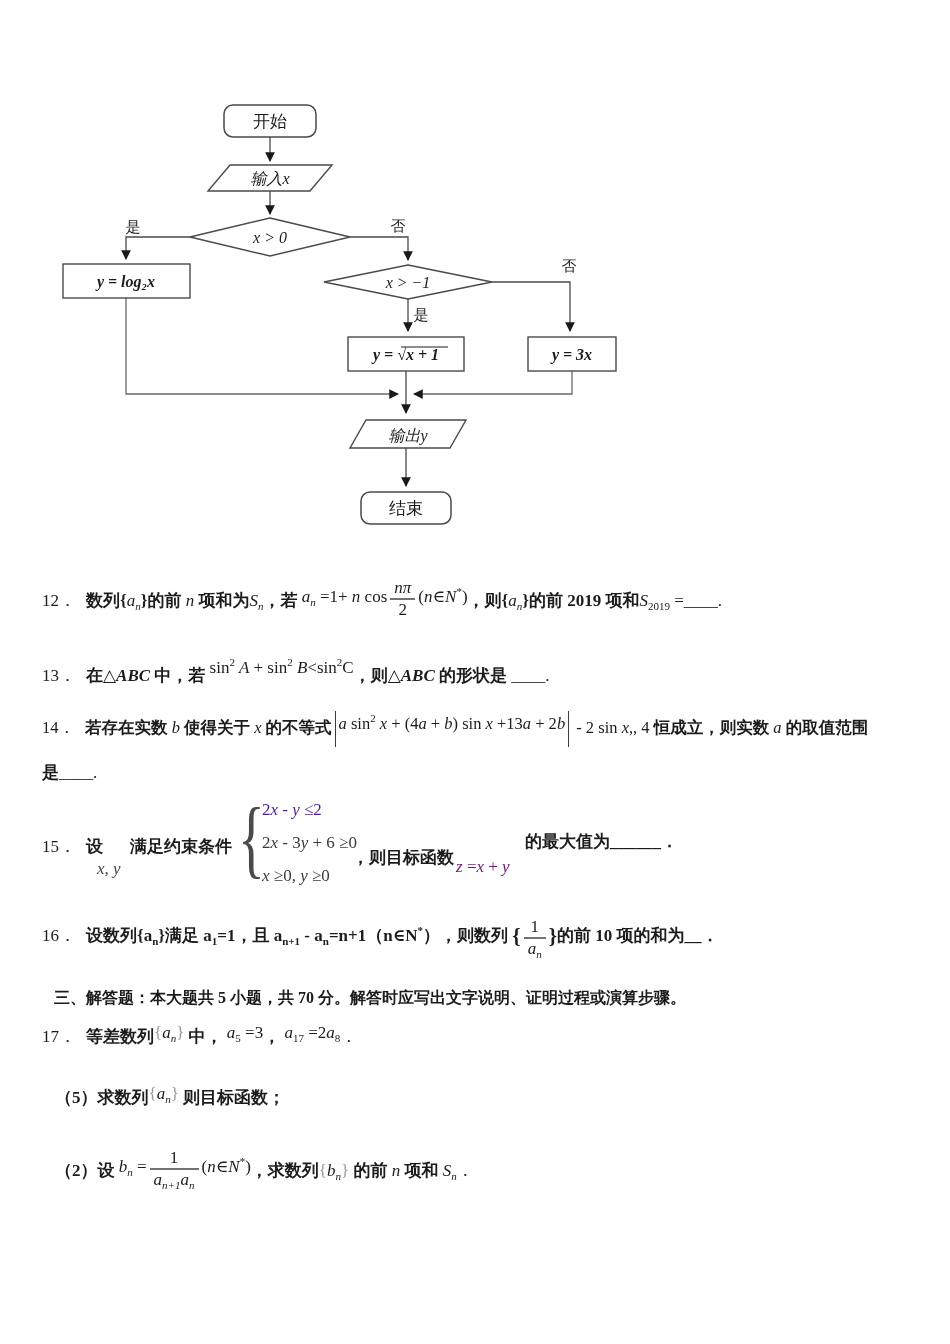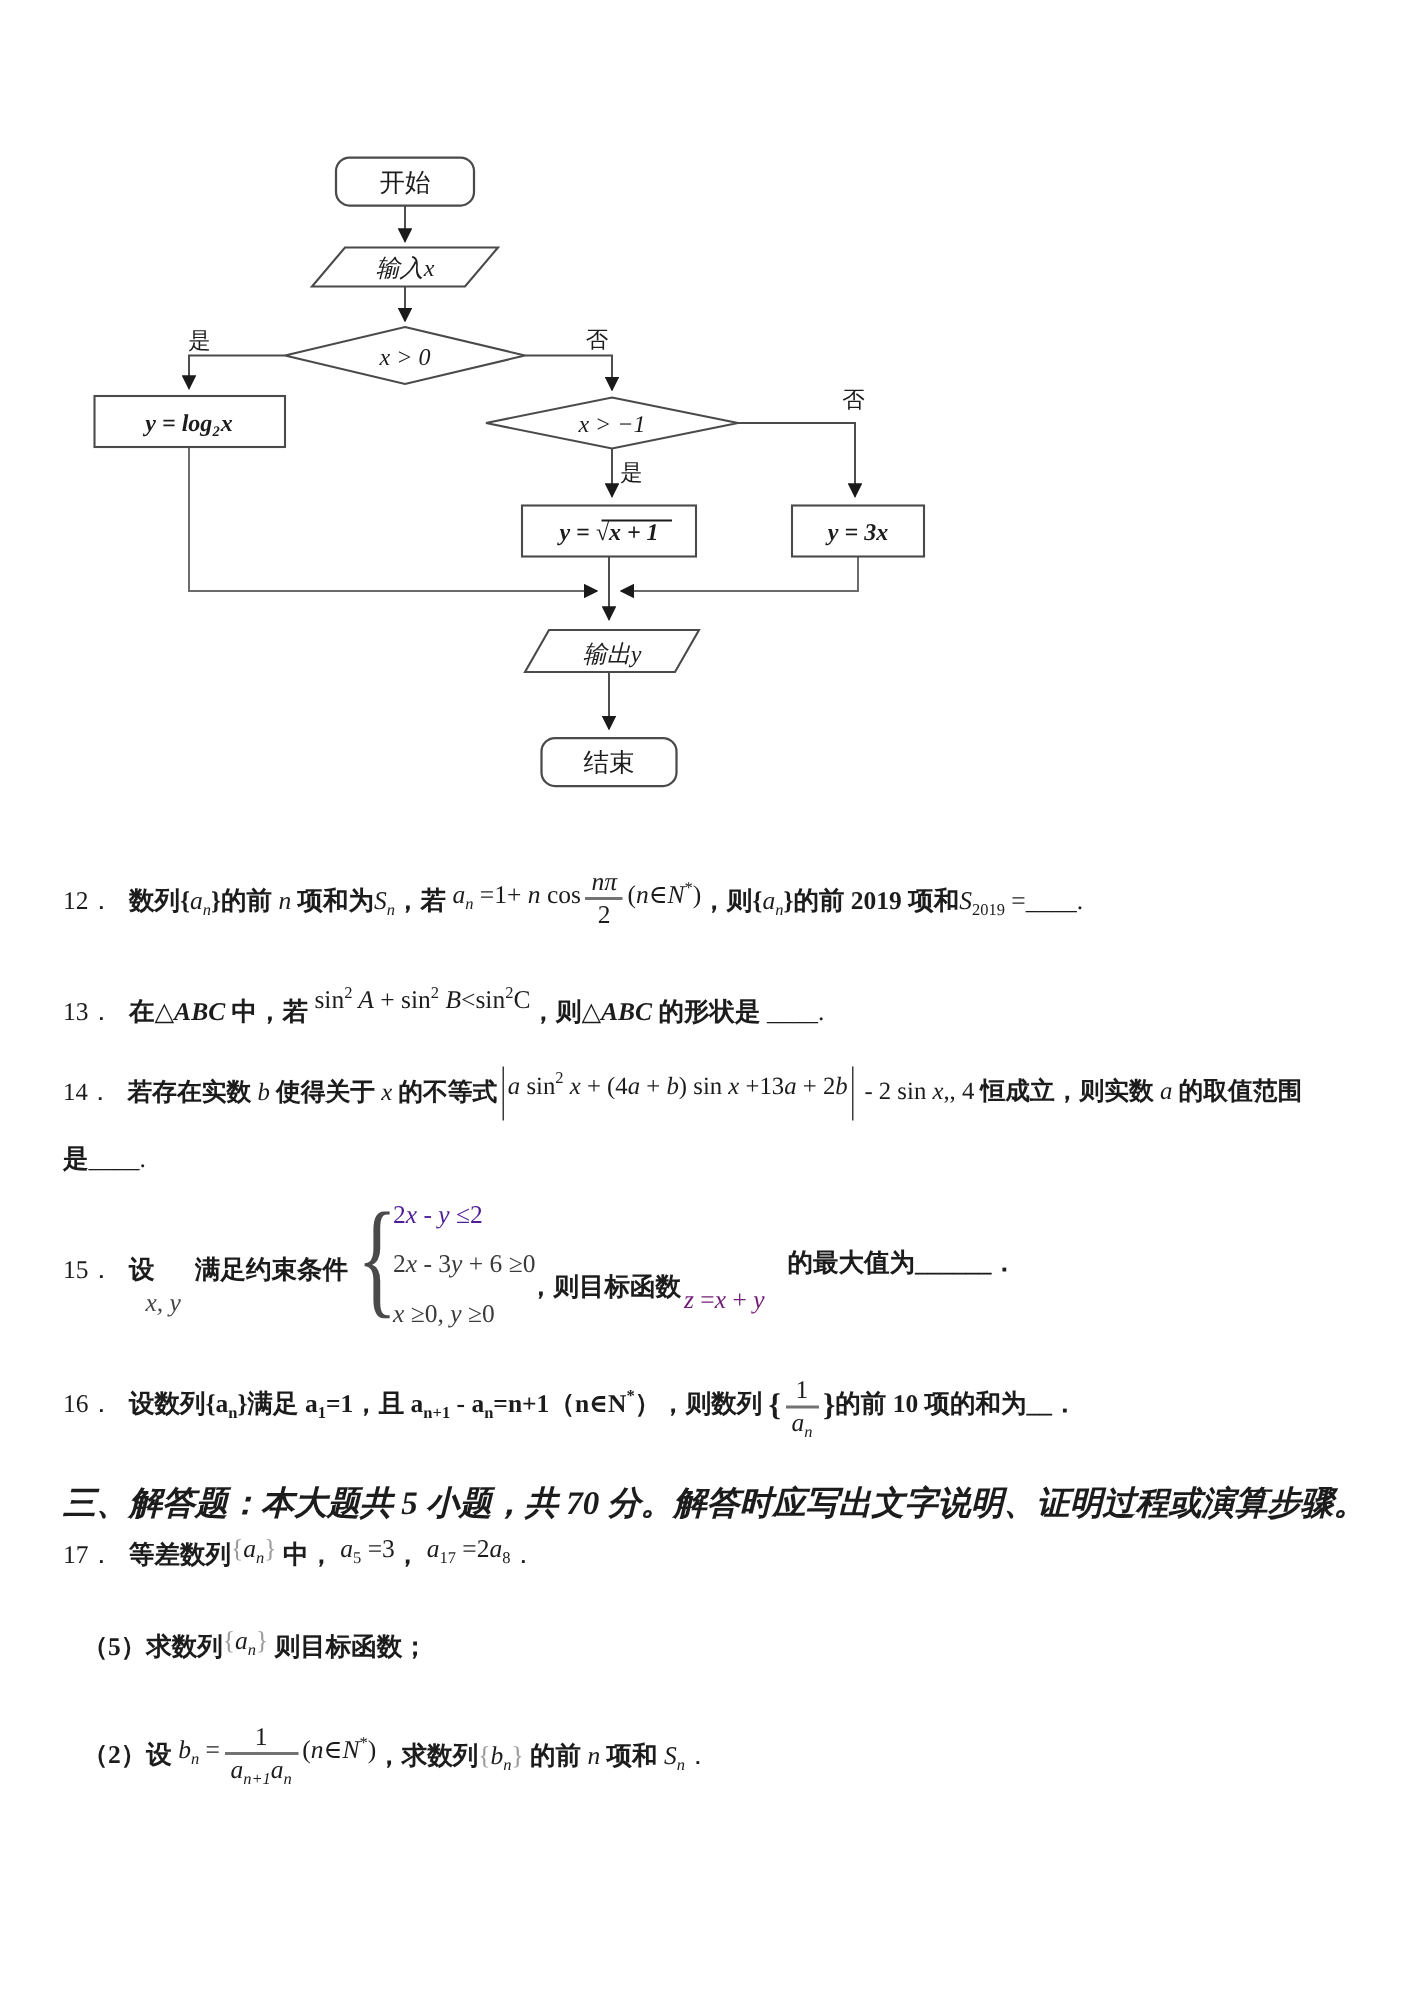--- a/index.html
+++ b/index.html
@@ -109,21 +109,21 @@
   <span class="abs" style="left:262px;top:71px;color:#3a3a3a;"><span class="m">x</span><span class="r"> ≥0, </span><span class="m">y</span><span class="r"> ≥0</span></span>
   <span class="abs" style="left:352px;top:40px;margin-top:11px;"><span class="z">，则目标函数</span></span>
   <span class="abs" style="left:456px;top:62px;color:#701a75;"><span class="m">z</span><span class="r"> =</span><span class="m">x</span><span class="r"> + </span><span class="m">y</span></span>
   <span class="abs" style="left:525px;top:35px;"><span class="z">的最大值为</span><span class="z">______</span><span class="z">．</span></span>
 </div>
 
 <div class="line" style="left:42px;top:917px;">
   <span><span class="r qn">16．</span><span class="z">设数列{</span><span class="z">a</span><span class="z sub">n</span><span class="z">}满足 </span><span class="z">a</span><span class="z sub">1</span><span class="z">=1，且 </span><span class="z">a</span><span class="z sub">n+1</span><span class="z"> - </span><span class="z">a</span><span class="z sub">n</span><span class="z">=n+1（</span><span class="z">n</span><span class="z">∈</span><span class="z">N</span><span class="z sup">*</span><span class="z">），则数列 </span><span class="z bb">{</span></span><span class="frac"><span class="fnum">1</span><span class="fden"><span class="m">a</span><span class="m sub">n</span></span></span><span><span class="z bb">}</span><span class="z">的前 </span><span class="z">10</span><span class="z"> 项的和为</span><span class="z">__</span><span class="z">．</span></span>
 </div>
 
-<div class="line" style="left:42px;top:988px;font-size:22px;font-style:italic;">
+<div class="line" style="left:54px;top:988px;font-size:16px;">
   <span><span class="z">三、解答题：本大题共 5 小题，共 70 分。解答时应写出文字说明、证明过程或演算步骤。</span></span>
 </div>
 
 <div class="line" style="left:42px;top:1022px;">
   <span><span class="r qn">17．</span><span class="z">等差数列</span></span><span class="lift2"><span class="g">{</span><span class="m">a</span><span class="m sub">n</span><span class="g">}</span></span><span><span class="z"> 中， </span></span><span class="up4"><span class="m">a</span><span class="r sub">5</span><span class="r"> =3</span></span><span><span class="z">， </span></span><span class="up4"><span class="m">a</span><span class="r sub">17</span><span class="r"> =2</span><span class="m">a</span><span class="r sub">8</span></span><span><span class="r">．</span></span>
 </div>
 
 <div class="line" style="left:55px;top:1083px;">
   <span><span class="z">（5）求数列</span></span><span class="lift2"><span class="g">{</span><span class="m">a</span><span class="m sub">n</span><span class="g">}</span></span><span><span class="z"> 则目标函数；</span></span>
 </div>

